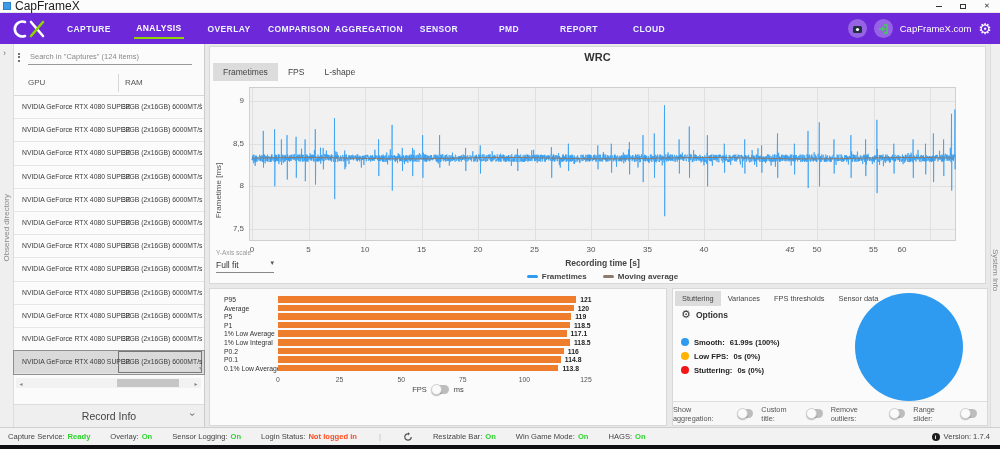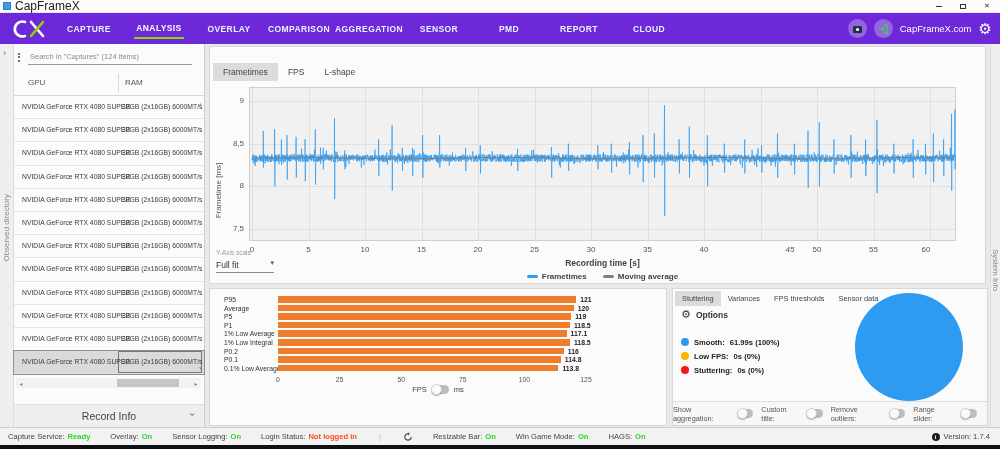--- a/index.html
+++ b/index.html
@@ -292,20 +292,21 @@
   </div>
   <div class="record-info">
     <span class="t">Record Info</span>
     <span class="record-chevron">›</span>
   </div>
 </div>
 
 <div class="main">
 
   <div class="card chart-card">
+    <div class="chart-title">WRC</div>
     <div class="ctabs" id="chart-tabs">
         <div class="ctab active">Frametimes</div>
         <div class="ctab">FPS</div>
         <div class="ctab">L-shape</div>
       </div>
     <div class="plot-wrap" id="plot-wrap">
       <span class="ylab">Frametime [ms]</span>
       <span class="xlab">Recording time [s]</span>
       <div class="plot-legend" id="plot-legend">
           <span class="pl-item">
@@ -339,21 +340,21 @@
         <span class="xtick" style="left: 143px;">10</span>
         <span class="xtick" style="left: 199.5px;">15</span>
         <span class="xtick" style="left: 256px;">20</span>
         <span class="xtick" style="left: 312.5px;">25</span>
         <span class="xtick" style="left: 369px;">30</span>
         <span class="xtick" style="left: 425.5px;">35</span>
         <span class="xtick" style="left: 482px;">40</span>
         <span class="xtick" style="left: 568px; font-style: italic;">45</span>
         <span class="xtick" style="left: 595px;">50</span>
         <span class="xtick" style="left: 651.5px;">55</span>
-        <span class="xtick" style="left: 704px;">60</span>
+        <span class="xtick" style="left: 680px;">60</span>
       </div>
   </div>
 
   <div class="card bar-card" id="bar-card">
     <div class="unit-row">
       <span class="u">FPS</span>
       <span class="toggle">
           <span class="knob"></span>
         </span>
       <span class="u">ms</span>

